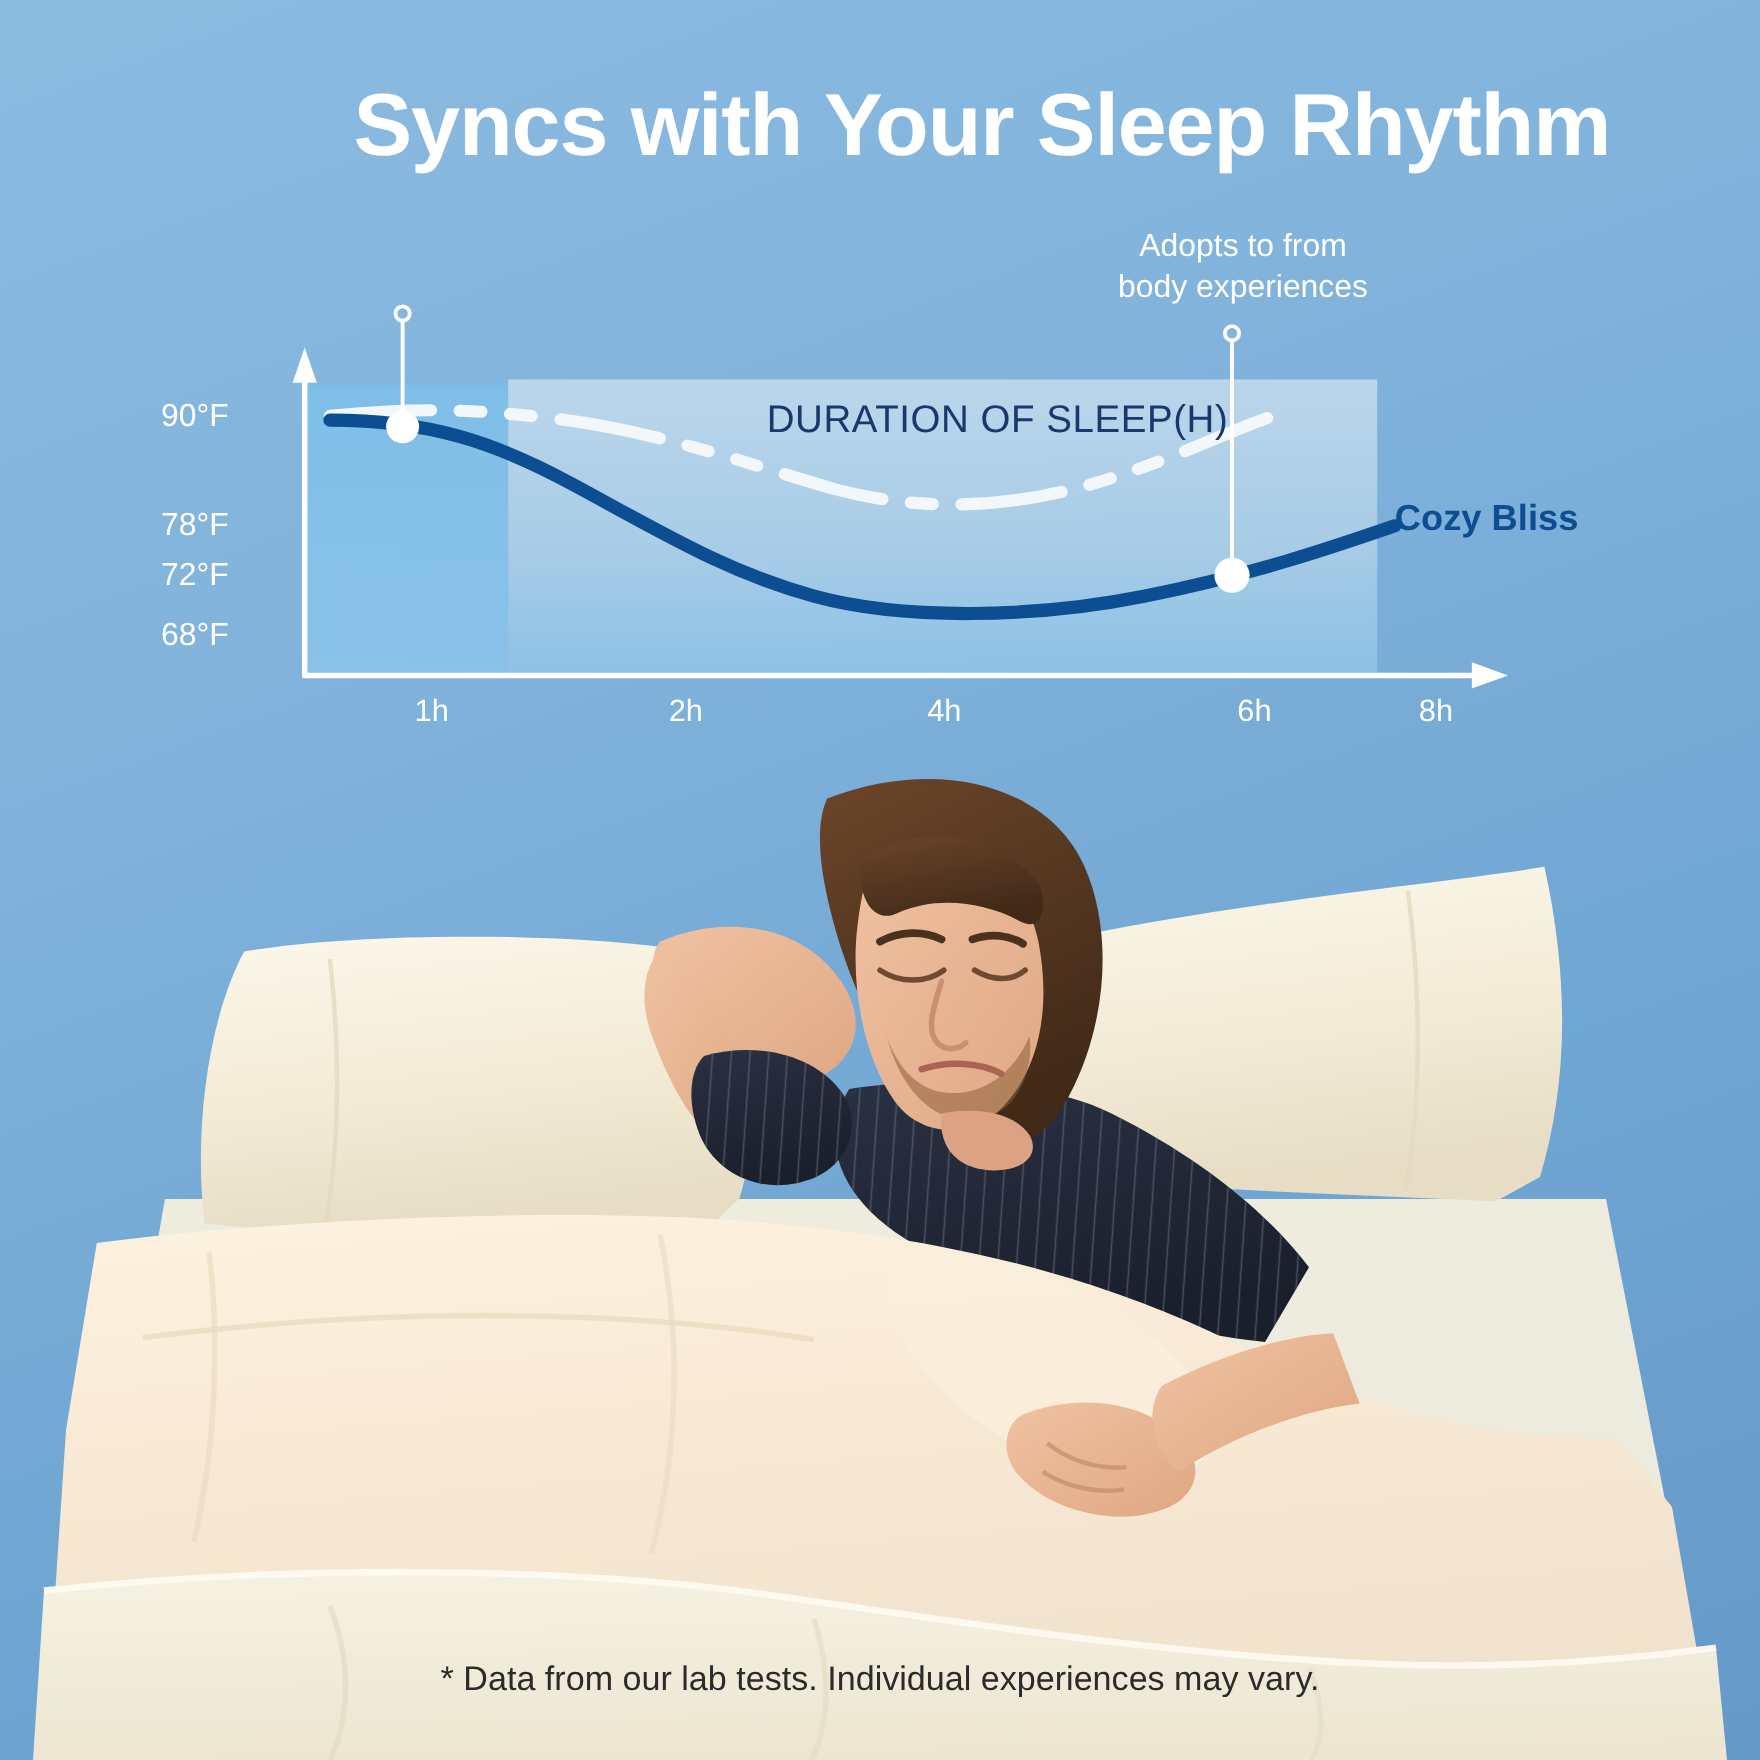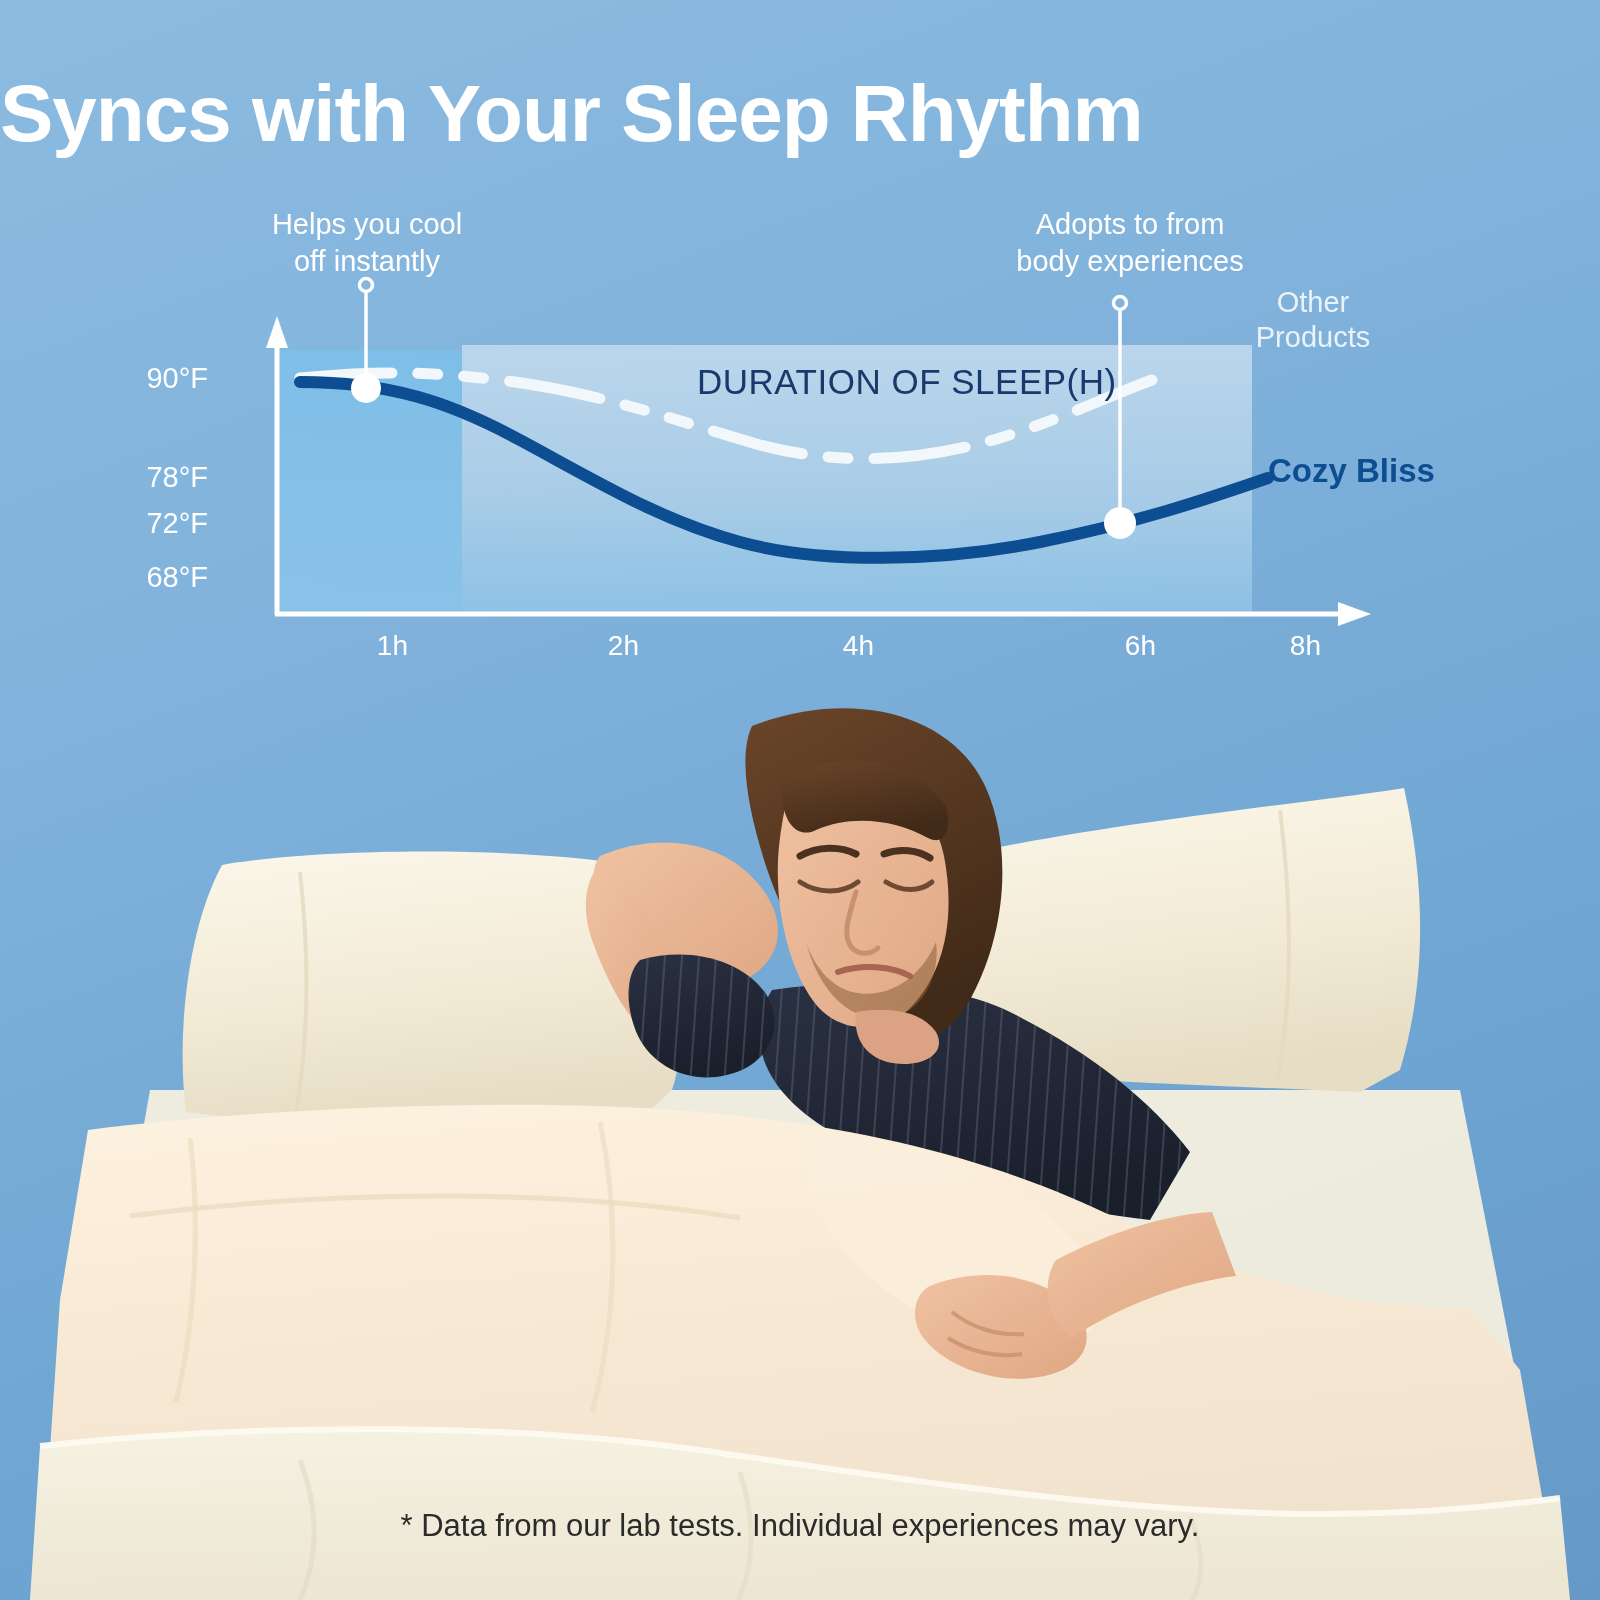--- a/index.html
+++ b/index.html
@@ -9,21 +9,21 @@
     background:#84b6dd;
   }
   #page{
     position:relative;width:1600px;height:1600px;overflow:hidden;
     background:linear-gradient(160deg,#8cbbe0 0%,#80b2db 35%,#6ea5d2 70%,#6699c8 100%);
   }
 
   
   .title{
     position:absolute;top:72px;left:0;width:1464px;
-    text-align:left;color:#ffffff;
+    text-align:right;color:#ffffff;
     font-size:80px;font-weight:bold;letter-spacing:-1px;
     line-height:1.05;white-space:nowrap;
   }
 
   
   .chart{
     position:absolute;left:0;top:190px;width:1600px;height:490px;
   }
   .chart svg{position:absolute;left:0;top:0;}
 
@@ -119,33 +119,25 @@
         <circle cx="366" cy="198" r="15" fill="#ffffff"></circle>
       </g>
 
       <g>
         <line x1="1120" y1="118" x2="1120" y2="330" stroke="#ffffff" stroke-width="3.5"></line>
         <circle cx="1120" cy="113" r="6.5" fill="none" stroke="#ffffff" stroke-width="3.5"></circle>
         <circle cx="1120" cy="333" r="16" fill="#ffffff"></circle>
       </g>
     </svg>
 
-    <div class="anno anno-left">
-      <div>Helps you cool</div>
-      <div>off instantly</div>
-    </div>
     <div class="anno anno-right">
       <div>Adopts to from</div>
       <div>body experiences</div>
     </div>
 
-    <div class="legend-other">
-      <div>Other</div>
-      <div>Products</div>
-    </div>
     <div class="legend-cozy">Cozy Bliss</div>
 
     <div class="duration-label">DURATION OF SLEEP(H)</div>
 
     <div class="ytick" style="left:118px;top:172px;">90°F</div>
     <div class="ytick" style="left:118px;top:271px;">78°F</div>
     <div class="ytick" style="left:118px;top:317px;">72°F</div>
     <div class="ytick" style="left:118px;top:371px;">68°F</div>
 
     <div class="xtick" style="left:328px;top:440px;">1h</div>

